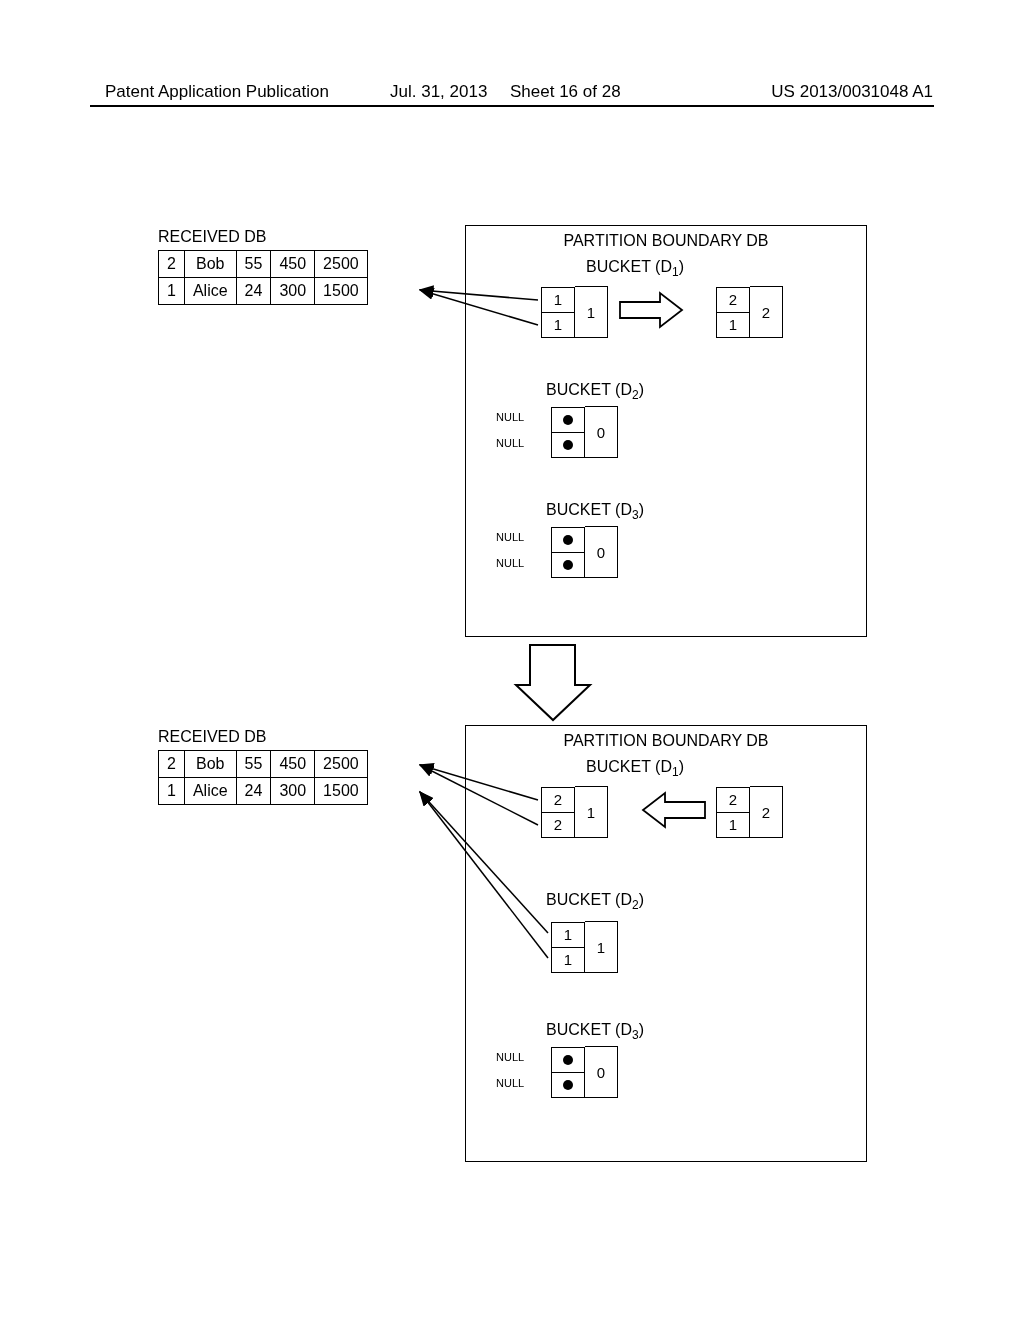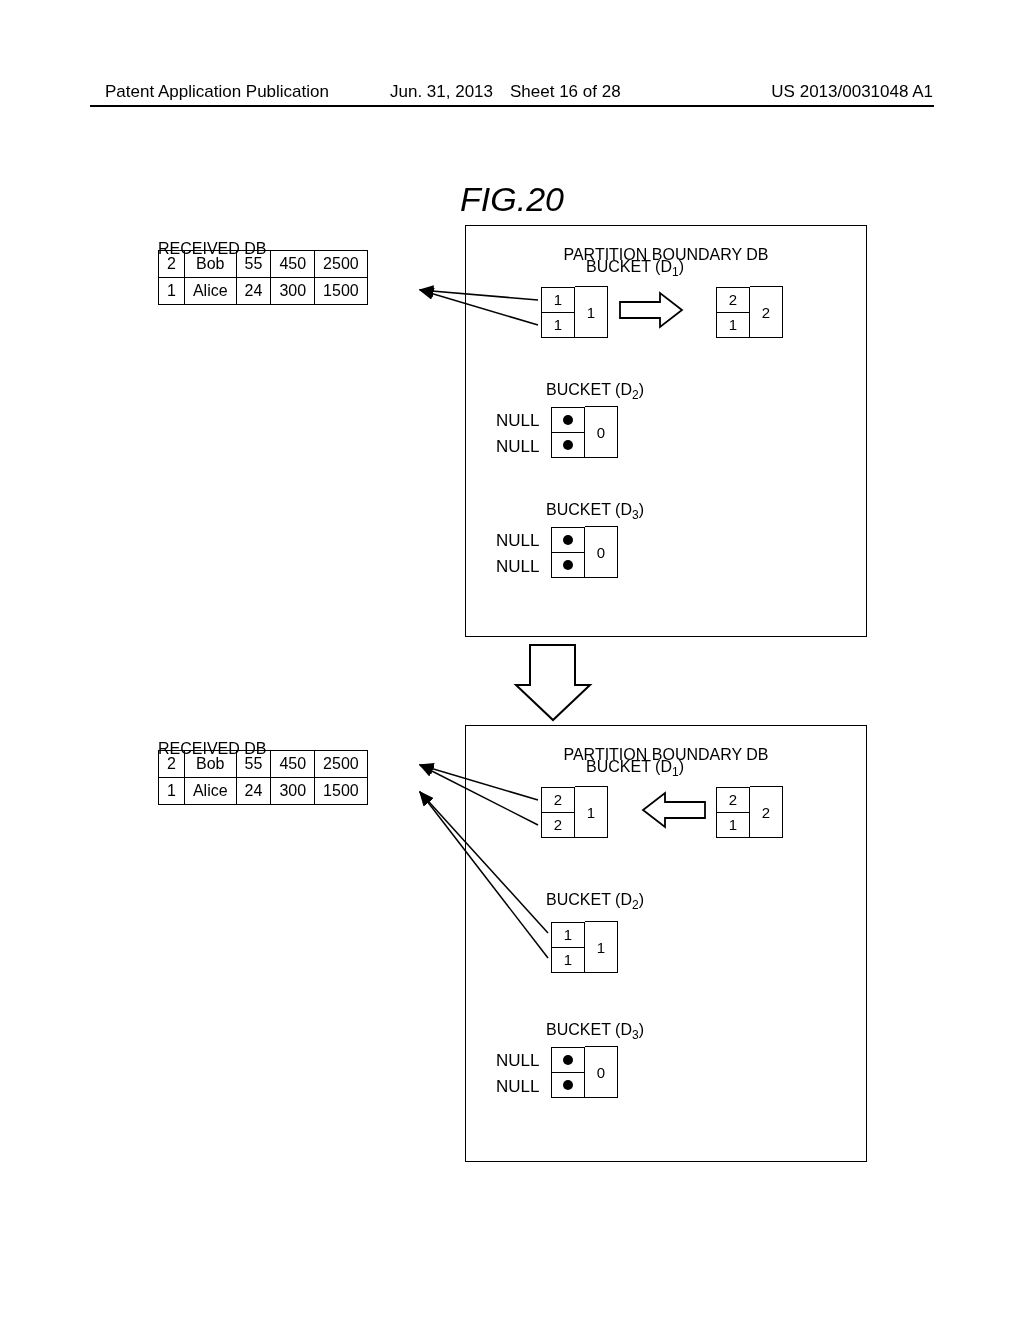--- a/index.html
+++ b/index.html
@@ -44,42 +44,41 @@
     font-size: 34px;
     font-weight: normal;
     font-style: italic;
     font-family: Arial, Helvetica, sans-serif;
   }
 
   
   .db-label {
     position: absolute;
     font-size: 16px;
-    margin-top: 12px;
   }
   table.db {
     position: absolute;
     border-collapse: collapse;
     font-size: 16px;
   }
   table.db td {
     border: 1px solid #000;
     padding: 2px 8px;
     text-align: center;
     height: 22px;
   }
 
   
   .partbox {
     position: absolute;
     border: 1.5px solid #000;
   }
   .partbox .title {
     position: absolute;
-    top: 20px;
+    top: 6px;
     left: 0;
     width: 100%;
     text-align: center;
     font-size: 16px;
   }
   .bucket-label {
     position: absolute;
     font-size: 16px;
     width: 160px;
   }
@@ -110,21 +109,21 @@
     height: 50px;
     border: 1px solid #000;
     border-left: none;
     display: flex;
     align-items: center;
     justify-content: center;
     font-size: 15px;
   }
   .null-label {
     position: absolute;
-    font-size: 17px;
+    font-size: 11px;
   }
   .dot {
     width: 10px;
     height: 10px;
     border-radius: 50%;
     background: #000;
     display: inline-block;
   }
 
   
@@ -136,27 +135,26 @@
     height: 1320px;
     pointer-events: none;
   }
 </style>
 </head>
 <body>
 <div class="page">
 
 <div class="header">
   <span class="left">Patent Application Publication</span>
-  <span class="date">Jun. 31, 2013</span>
+  <span class="date">Jul. 31, 2013</span>
   <span class="sheet">Sheet 16 of 28</span>
   <span class="right">US 2013/0031048 A1</span>
 </div>
 <div class="header-rule"></div>
 
-<div class="fig-title">FIG.20</div>
 
 <div class="db-label" style="top:228px; left:158px;">RECEIVED DB</div>
 <table class="db" style="top:250px; left:158px;">
   <tbody>
         <tr>
     <td>2</td>
     <td>Bob</td>
     <td>55</td>
     <td>450</td>
     <td>2500</td>

